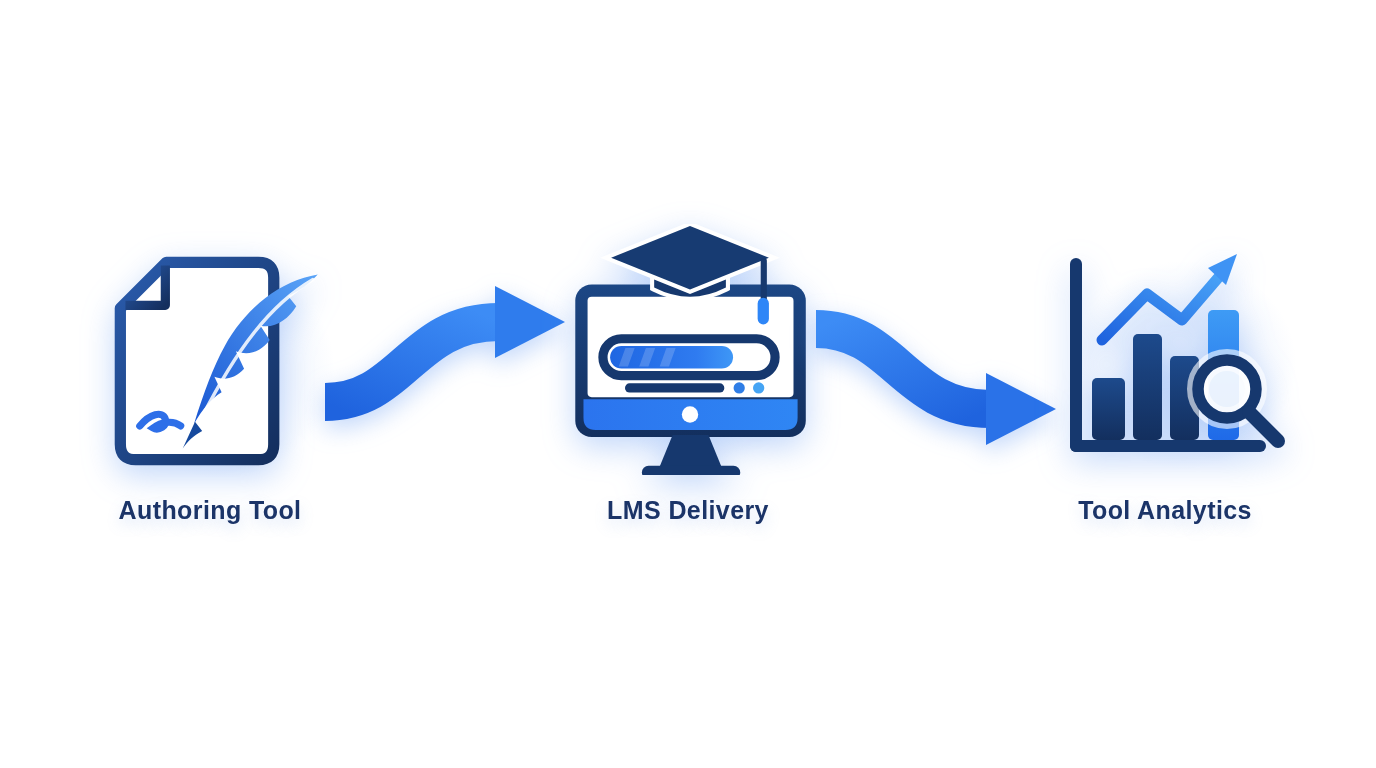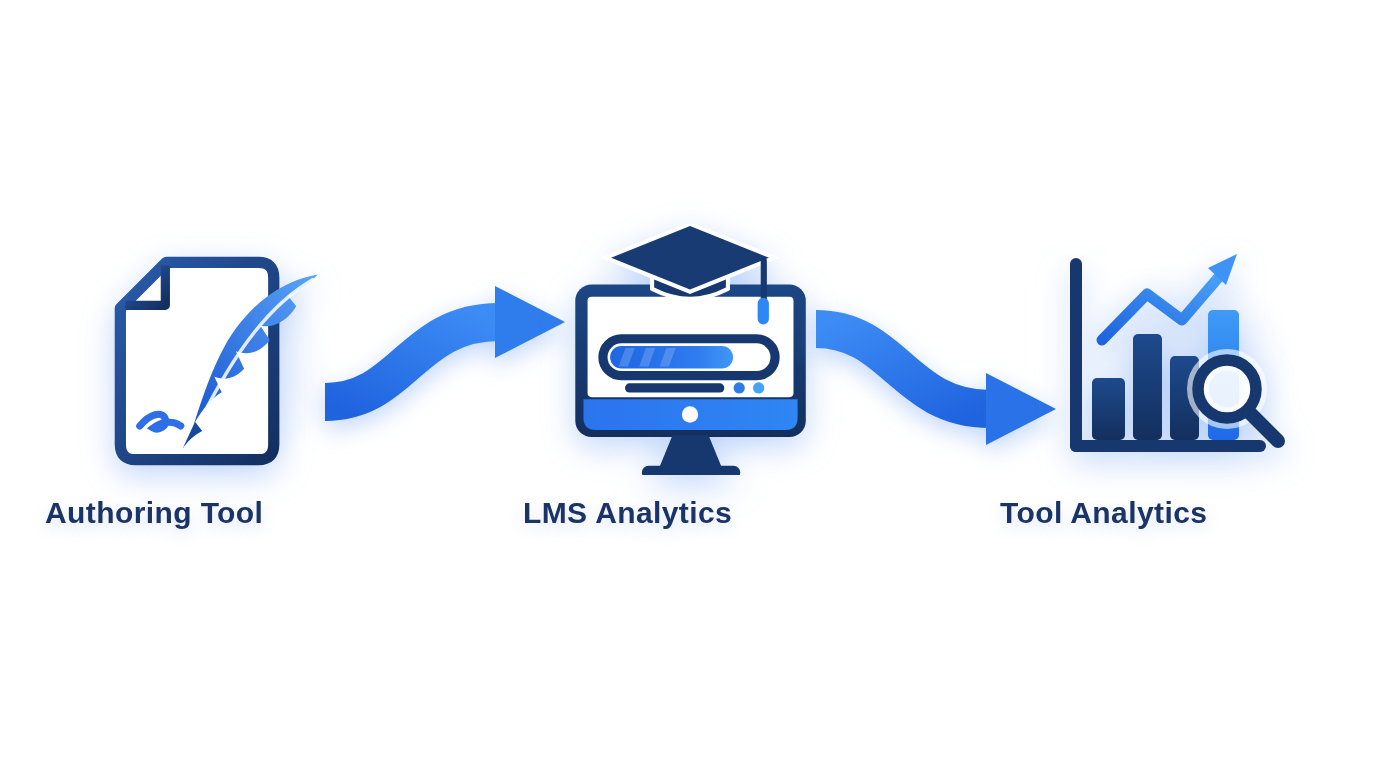--- a/index.html
+++ b/index.html
@@ -6,22 +6,22 @@
   .canvas{
     position:relative;width:1376px;height:768px;background:#ffffff;overflow:hidden;
     font-family:"Liberation Sans", sans-serif;
   }
   .halo{position:absolute;border-radius:50%;
     background:radial-gradient(closest-side, rgba(140,180,245,0.30), rgba(140,180,245,0) 72%);
     pointer-events:none;}
   .icon{position:absolute;filter:drop-shadow(0 10px 16px rgba(80,140,240,0.35));}
   .arrow{position:absolute;filter:drop-shadow(0 8px 12px rgba(80,140,240,0.35));}
   .step-label{
-    position:absolute;width:330px;
-    font-weight:700;font-size:30px;letter-spacing:.4px;color:#1b3468;
+    position:absolute;width:330px;text-align:center;
+    font-weight:700;font-size:25px;letter-spacing:.4px;color:#1b3468;
     text-shadow:0 6px 14px rgba(120,160,230,0.25);
     white-space:nowrap;
   }
 </style>
 </head>
 <body>
 
 <div class="canvas">
 
   <div class="halo" style="left:60px;top:220px;width:320px;height:300px;"></div>
@@ -157,16 +157,16 @@
     <path d="M 40 92 L 85 46 L 120 72 L 156 30" fill="none" stroke="url(#trendG)" stroke-width="11" stroke-linecap="round" stroke-linejoin="round"></path>
     <polygon points="146,20 175,6 164,37" fill="#3f93f4"></polygon>
 
     <circle cx="165" cy="141" r="31" fill="#ffffff" opacity="0.9"></circle>
     <circle cx="165" cy="141" r="29" fill="none" stroke="#ffffff" stroke-width="22" opacity="0.6"></circle>
     <circle cx="165" cy="141" r="29" fill="none" stroke="#16386e" stroke-width="11.5"></circle>
     <path d="M 187 164 L 216 193" stroke="#16386e" stroke-width="14" stroke-linecap="round"></path>
   </svg>
 
   <div class="step-label" style="left:45px;top:496px;">Authoring Tool</div>
-  <div class="step-label" style="left:523px;top:496px;">LMS Analytics</div>
+  <div class="step-label" style="left:523px;top:496px;">LMS Delivery</div>
   <div class="step-label" style="left:1000px;top:496px;">Tool Analytics</div>
 
 </div>
 
 </body></html>

